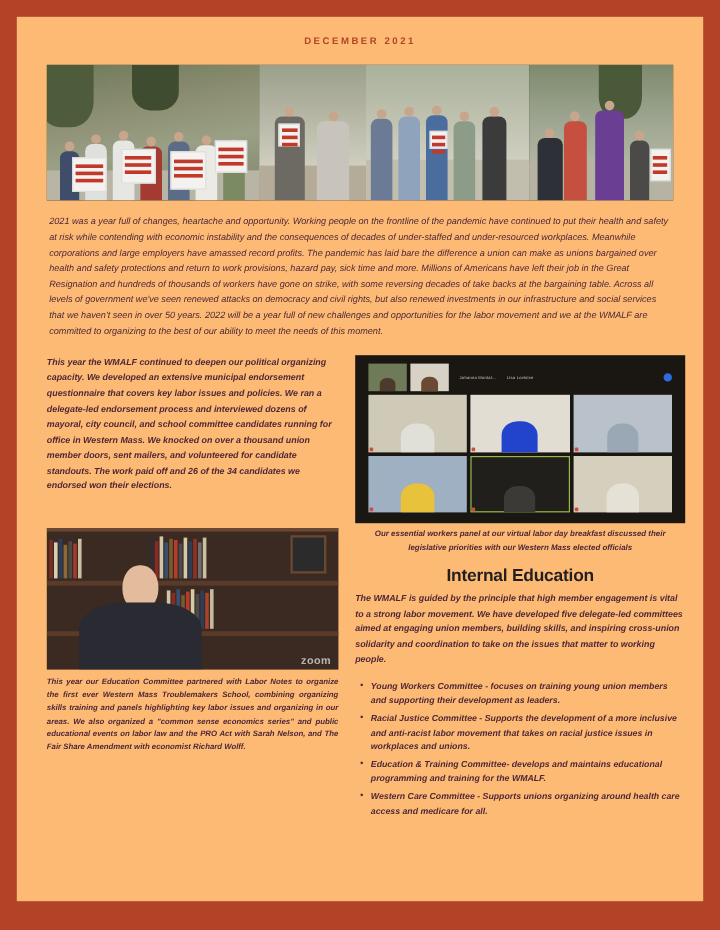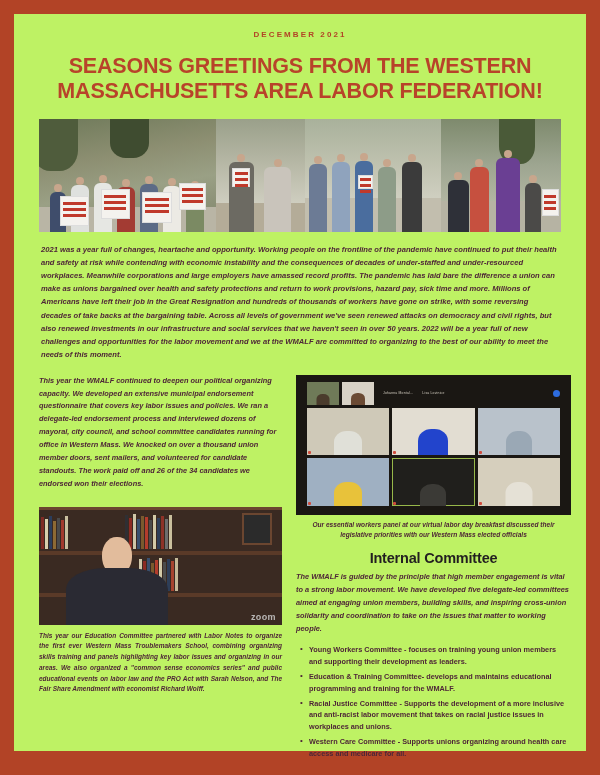--- a/index.html
+++ b/index.html
@@ -15,21 +15,21 @@
   .page-border {
     width: 600px;
     height: 775px;
     background: #b24326;
     padding: 14px 14px 24px 14px;
   }
 
   .page {
     width: 100%;
     height: 100%;
-    background: #bef264;
+    background: #fdba74;
     position: relative;
     padding: 0 25px;
   }
 
   
   .date-line {
     text-align: center;
     color: #b24326;
     font-size: 8px;
     font-weight: bold;
@@ -84,21 +84,21 @@
     background: #b9b5a5;
   }
 
   
   .intro {
     margin-top: 11px;
     font-size: 7.6px;
     line-height: 1.72;
     color: #4e2637;
     font-style: italic;
-    font-weight: bold;
+    font-weight: normal;
     text-align: left;
     padding: 0 2px;
   }
 
   
   .columns {
     display: flex;
     margin-top: 14px;
     gap: 14px;
   }
@@ -200,40 +200,40 @@
     color: #cfcfcf; font-size: 9px; font-weight: bold; opacity: .85;
     letter-spacing: .4px;
   }
 
   
   .clist { margin-top: 9px; padding-left: 13px; }
   .clist li {
     font-size: 7.3px;
     line-height: 1.62;
     color: #4e2637;
+    font-style: italic;
     margin-bottom: 3px;
     list-style: none;
     position: relative;
   }
   .clist li::before {
     content: "\2022";
     position: absolute; left: -9px; top: -1px;
     font-size: 8px; color: #4e2637;
   }
   .clist b { font-weight: bold; }
   .clist span { font-weight: bold; }
 </style>
 </head>
 <body>
 
 <div class="page-border">
   <div class="page">
 
     <div class="date-line">DECEMBER 2021</div>
-    <h1 class="headline">SEASONS GREETINGS FROM THE WESTERN MASSACHUSETTS AREA LABOR FEDERATION!</h1>
 
     <div class="hero-strip">
       <div class="hero-pane p1">
         <div class="tree" style="left:-4%;width:26%;height:46%;"></div>
         <div class="tree" style="left:40%;width:22%;height:34%;background:#3f4c30;"></div>
         <div class="road"></div>
         <div class="fig" style="left:6%;width:9%;height:36%;background:#3f4d6b;"></div>
         <div class="fig" style="left:18%;width:10%;height:42%;background:#dfe1de;"></div>
         <div class="fig" style="left:31%;width:10%;height:44%;background:#e6e7e3;"></div>
         <div class="fig" style="left:44%;width:10%;height:40%;background:#a33b33;"></div>
@@ -271,21 +271,21 @@
       </div>
     </div>
 
     <p class="intro">2021 was a year full of changes, heartache and opportunity. Working people on the frontline of the pandemic have continued to put their health and safety at risk while contending with economic instability and the consequences of decades of under-staffed and under-resourced workplaces. Meanwhile corporations and large employers have amassed record profits. The pandemic has laid bare the difference a union can make as unions bargained over health and safety protections and return to work provisions, hazard pay, sick time and more. Millions of Americans have left their job in the Great Resignation and hundreds of thousands of workers have gone on strike, with some reversing decades of take backs at the bargaining table. Across all levels of government we've seen renewed attacks on democracy and civil rights, but also renewed investments in our infrastructure and social services that we haven't seen in over 50 years. 2022 will be a year full of new challenges and opportunities for the labor movement and we at the WMALF are committed to organizing to the best of our ability to meet the needs of this moment.</p>
 
     <div class="columns">
 
       <div class="col-left">
         <p class="body-txt">This year the WMALF continued to deepen our political organizing capacity. We developed an extensive municipal endorsement questionnaire that covers key labor issues and policies. We ran a delegate-led endorsement process and interviewed dozens of mayoral, city council, and school committee candidates running for office in Western Mass. We knocked on over a thousand union member doors, sent mailers, and volunteered for candidate standouts. The work paid off and 26 of the 34 candidates we endorsed won their elections.</p>
 
-        <div style="margin-top:16px;">
+        <div style="margin-top:28px;">
           <div class="speaker-shot">
             <div class="shelf" style="top:0;height:3px;background:#6b4630;"></div>
             <div class="shelf" style="top:44px;height:4px;"></div>
             <div class="shelf" style="top:86px;height:4px;"></div>
             <div class="books" style="left:2px;top:8px;height:34px;">
               <i class="bk" style="height:32px;background:#7e2b24;"></i>
               <i class="bk" style="height:30px;background:#d8cfae;"></i>
               <i class="bk" style="height:33px;background:#2b3d5c;"></i>
               <i class="bk" style="height:28px;background:#8d6a34;"></i>
               <i class="bk" style="height:31px;background:#4a4a4a;"></i>
@@ -373,32 +373,32 @@
             </div>
             <div class="zc" style="background:#d6cfbd;">
               <div class="head-sil" style="width:27px;height:24px;background:#e5e1d6;"></div>
               <span class="mic"></span>
             </div>
           </div>
         </div>
 
         <p class="caption">Our essential workers panel at our virtual labor day breakfast discussed their legislative priorities with our Western Mass elected officials</p>
 
-        <h2 class="sec-title" style="margin-top:9px;">Internal Committee</h2>
+        <h2 class="sec-title" style="margin-top:9px;">Internal Education</h2>
         <p class="body-txt">The WMALF is guided by the principle that high member engagement is vital to a strong labor movement. We have developed five delegate-led committees aimed at engaging union members, building skills, and inspiring cross-union solidarity and coordination to take on the issues that matter to working people.</p>
 
         <ul class="clist">
           <li>
             <b>Young Workers Committee</b><span> - focuses on training young union members and supporting their development as leaders.</span>
           </li>
           <li>
-            <b> Education &amp; Training Committee</b><span>- develops and maintains educational programming and training for the WMALF.</span>
+            <b>Racial Justice Committee</b><span> - Supports the development of a more inclusive and anti-racist labor movement that takes on racial justice issues in workplaces and unions.</span>
           </li>
           <li>
-            <b>Racial Justice Committee</b><span> - Supports the development of a more inclusive and anti-racist labor movement that takes on racial justice issues in workplaces and unions.</span>
+            <b> Education &amp; Training Committee</b><span>- develops and maintains educational programming and training for the WMALF.</span>
           </li>
           <li>
             <b>Western Care Committee</b><span> - Supports unions organizing around health care access and medicare for all.</span>
           </li>
         </ul>
       </div>
     </div>
 
   </div>
 </div>

